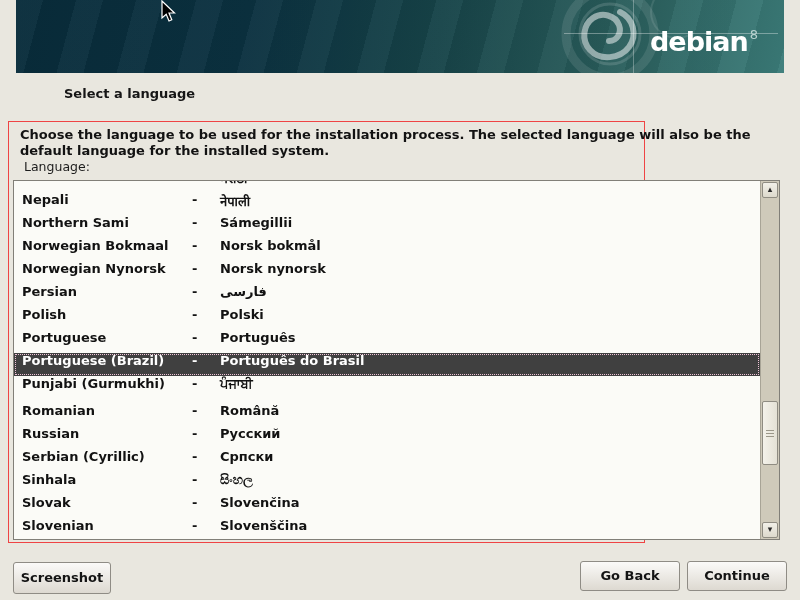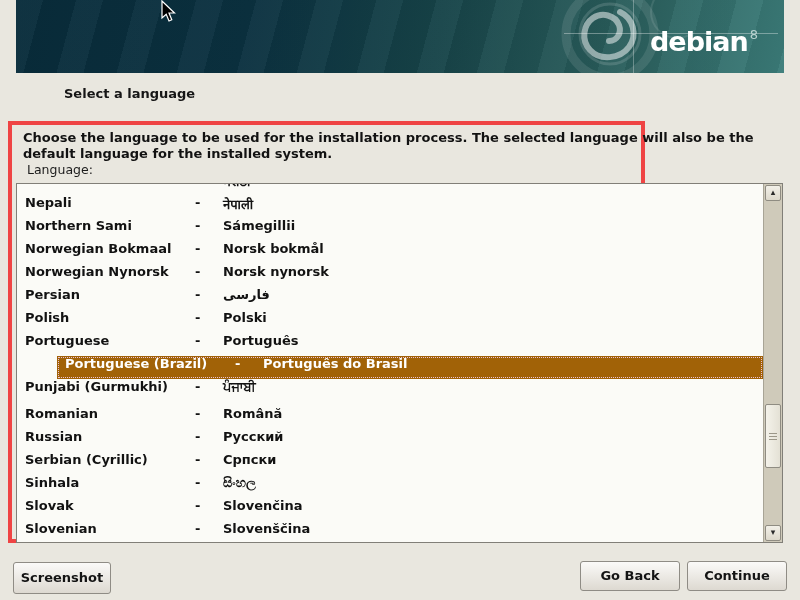--- a/index.html
+++ b/index.html
@@ -39,21 +39,21 @@
 
   
   .page-title {
     position: absolute; left: 20px; top: 86px;
     font-size: 13px; font-weight: bold; color: #161616; margin-left: 44px;
   }
 
   
   .panel {
     position: absolute; left: 8px; top: 121px; width: 637px; height: 422px;
-    border: 4px solid #ef4444;
+    border: 1px solid #ef4444;
     background: #e9e7df;
   }
   .instruction {
     position: absolute; left: 11px; top: 5px; width: 762px;
     font-size: 13px; font-weight: bold; line-height: 16px; color: #121212;
   }
   .list-label {
     position: absolute; left: 15px; top: 37px;
     font-size: 12.5px; color: #1c1c1c;
   }
@@ -74,22 +74,22 @@
     height: 23px; padding-left: 8px;
     font-size: 13px; font-weight: bold; color: #121212;
     cursor: default;
   }
   .lang-row.first { margin-top: -12px; }
   .lang-row.tall { height: 27px; }
   .lang-name  { width: 170px; white-space: nowrap; }
   .lang-dash  { width: 28px; }
   .lang-native{ flex: 1; white-space: nowrap; }
   .lang-row.selected {
-    background: #a16207; color: #ffffff;
-    outline: 1px dotted #eec2d6; outline-offset: -2px; margin-left: 40px;
+    background: #404040; color: #ffffff;
+    outline: 1px dotted #eec2d6; outline-offset: -2px;
   }
 
   
   .scrollbar {
     position: absolute; right: 0; top: 0; bottom: 0; width: 19px;
     background: #cfcaba; border-left: 1px solid #a8a496;
   }
   .scroll-btn {
     position: absolute; left: 1px; width: 16px; height: 16px;
     background: linear-gradient(#f2f0e8, #ddd9cc);

